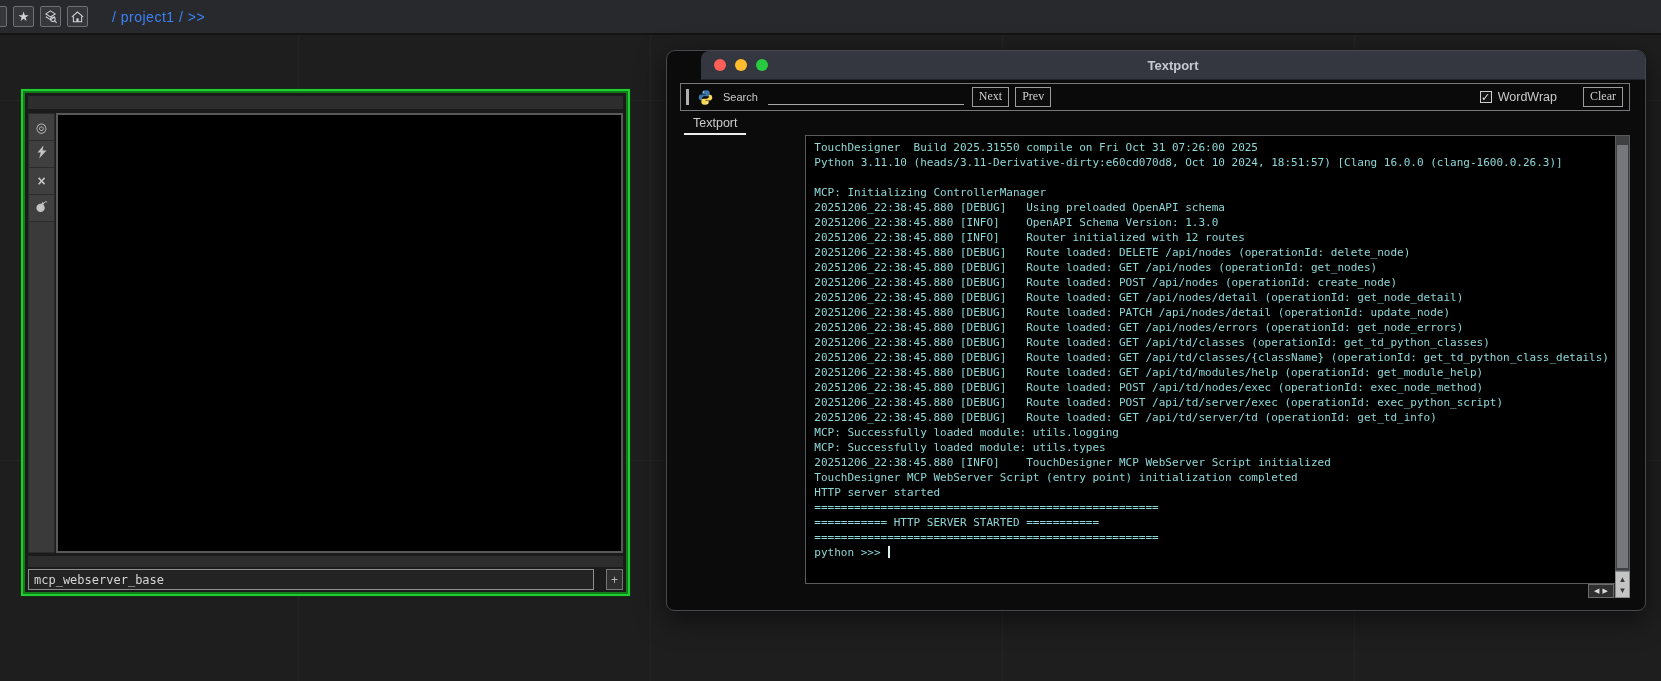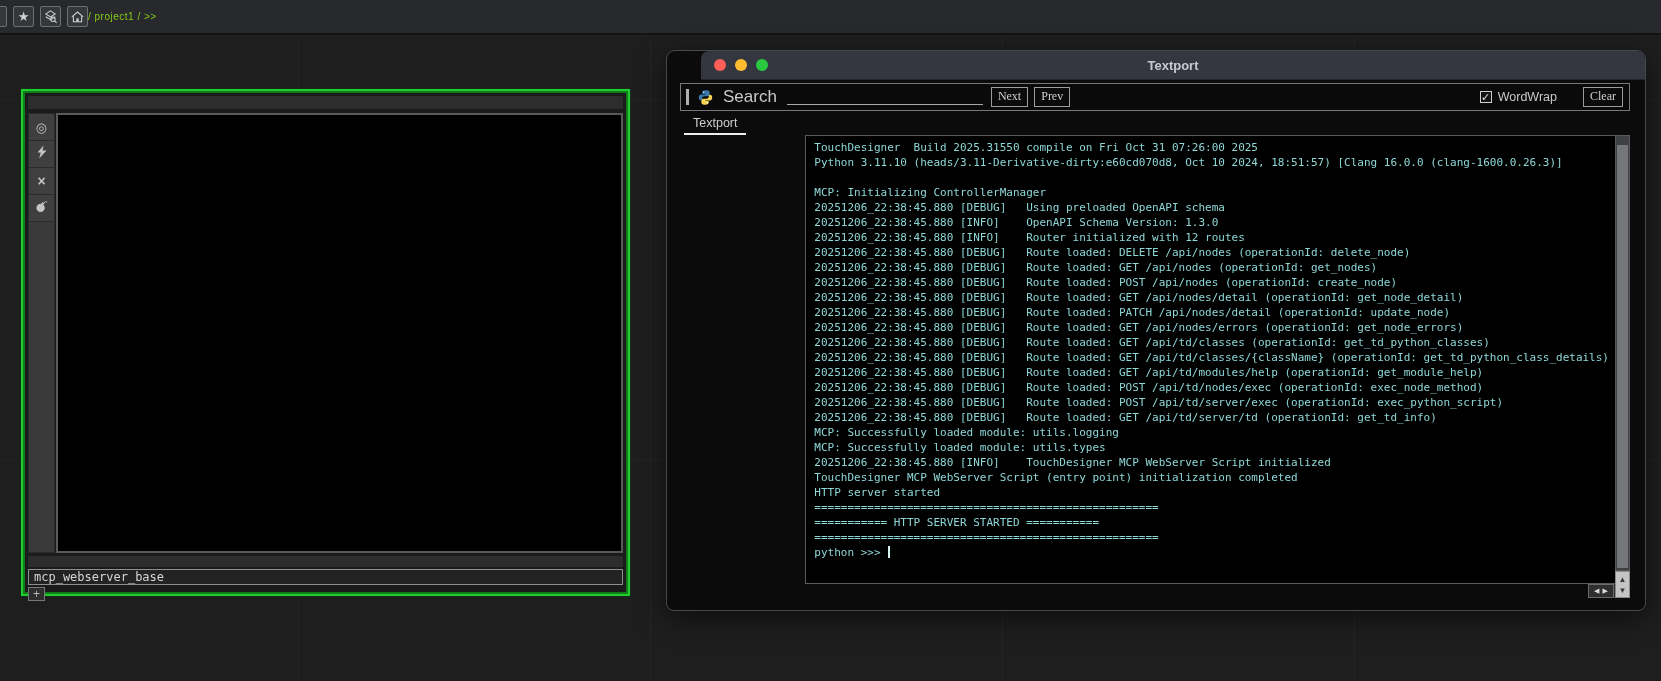--- a/index.html
+++ b/index.html
@@ -11,52 +11,52 @@
       linear-gradient(90deg, rgba(255,255,255,0.028) 1px, transparent 1px);
     background-size:352px 360px;
     background-position:298px 100px;
     font-family:"Liberation Sans", sans-serif;
   }
   
   .topbar{position:absolute;left:0;top:0;width:100%;height:33px;background:#28292c;border-bottom:2px solid #131313;display:flex;align-items:center;}
   .tb-btn{width:21px;height:21px;margin-left:6px;background:#35373b;border:1px solid #6e7074;border-radius:2px;display:flex;align-items:center;justify-content:center;color:#cfd2d6;font-size:13px;box-sizing:border-box;flex:none;}
   .tb-btn.partial{margin-left:-14px;}
   .tb-btn svg{display:block;}
-  .breadcrumb{margin-left:0;font-size:10px;color:#84cc16;letter-spacing:0.5px;white-space:pre;}
+  .breadcrumb{margin-left:24px;font-size:14px;color:#3b82f6;letter-spacing:0.5px;white-space:pre;}
   
   .node{position:absolute;left:21px;top:89px;width:609px;height:507px;box-sizing:border-box;
     border:2px solid #21cd2e;box-shadow:inset 0 0 0 2px #0f7d1a, 0 0 2px #0a4a10;background:#1b1b1b;}
   .node-header{height:13px;margin:5px 5px 0 5px;background:#2d2d2d;}
   .node-body{position:absolute;left:5px;right:5px;top:22px;bottom:41px;display:flex;}
   .flag-col{width:27px;background:#3a3a3a;border:1px solid #2a2a2a;box-sizing:border-box;display:flex;flex-direction:column;}
   .flag{height:26px;border-bottom:1px solid #2b2b2b;display:flex;align-items:center;justify-content:center;color:#c4c4c4;background:#3f3f3f;}
   .flag .x-glyph{font-size:14px;font-weight:bold;line-height:1;}
   .flag .o-glyph{font-size:13px;line-height:1;}
   .viewer{flex:1;margin-left:1px;background:#000;border:2px solid #595959;box-sizing:border-box;}
   .node-footgap{position:absolute;left:5px;right:5px;bottom:27px;height:11px;background:#2d2d2d;}
-  .name-row{position:absolute;left:5px;right:5px;bottom:4px;height:21px;display:flex;gap:2px;flex-direction:column;}
+  .name-row{position:absolute;left:5px;right:5px;bottom:4px;height:21px;display:flex;gap:12px;}
   .name-field{flex:1;background:#232323;border:1px solid #8f8f8f;color:#d6d6d6;font-family:"DejaVu Sans Mono", monospace;font-size:12px;padding:0 5px;box-sizing:border-box;outline:none;}
   .add-btn{width:17px;background:#2e2e2e;border:1px solid #777;color:#b9b9b9;font-size:12px;line-height:1;display:flex;align-items:center;justify-content:center;box-sizing:border-box;}
   
   .window{position:absolute;left:666px;top:50px;width:980px;height:561px;background:#0b0b0b;
     border:1px solid #46484e;border-radius:9px 9px 8px 8px;box-sizing:border-box;
     box-shadow:0 8px 28px rgba(0,0,0,0.55);padding-left:34px;}
   .titlebar{height:28px;background:#343640;border-radius:8px 8px 0 0;display:flex;align-items:center;position:relative;border-bottom:1px solid #23242b;}
   .lights{display:flex;gap:9px;margin-left:13px;}
   .light{width:12px;height:12px;border-radius:50%;}
   .light.red{background:#ff5f57;}
   .light.yellow{background:#febc2e;}
   .light.green{background:#28c840;}
   .win-title{position:absolute;left:0;right:0;text-align:center;font-size:13px;font-weight:bold;color:#c6c9d2;}
   .win-inner{position:absolute;top:32px;left:13px;right:15px;bottom:12px;display:flex;flex-direction:column;}
   
   .searchbar{height:28px;border:1px solid #76787c;box-sizing:border-box;display:flex;align-items:center;background:#0a0a0a;}
   .drag-handle{width:3px;height:16px;background:#b0b0b0;margin-left:5px;flex:none;}
   .py-icon{margin-left:8px;flex:none;display:flex;}
-  .search-label{margin-left:9px;font-size:17px;color:#c9c9c9;}
+  .search-label{margin-left:9px;font-size:11px;color:#c9c9c9;}
   .search-input{margin-left:10px;width:196px;height:15px;background:transparent;border:none;border-bottom:1px solid #a8a8a8;color:#ddd;font-size:12px;outline:none;padding:0;}
   .mini-btn{margin-left:8px;background:#0b0b0b;border:1px solid #9c9c9c;color:#d0d0d0;font-size:12px;font-family:Liberation Serif, serif;padding:1px 6px 2px;line-height:1.2;cursor:default;}
   .mini-btn + .mini-btn{margin-left:6px;}
   .sb-spacer{flex:1;}
   .checkbox{width:12px;height:12px;border:1px solid #cfcfcf;background:#141414;color:#e2e2e2;font-size:11px;line-height:11px;text-align:center;box-sizing:border-box;}
   .wordwrap-label{margin-left:6px;font-size:12.5px;color:#c9c9c9;}
   .clear-btn{margin-left:26px;margin-right:6px;text-align:center;}
   
   .tabbar{height:24px;display:flex;align-items:flex-end;}
   .tab{margin-left:4px;padding:2px 9px 3px;font-size:12.5px;color:#cccccc;border-bottom:2px solid #ededed;}

